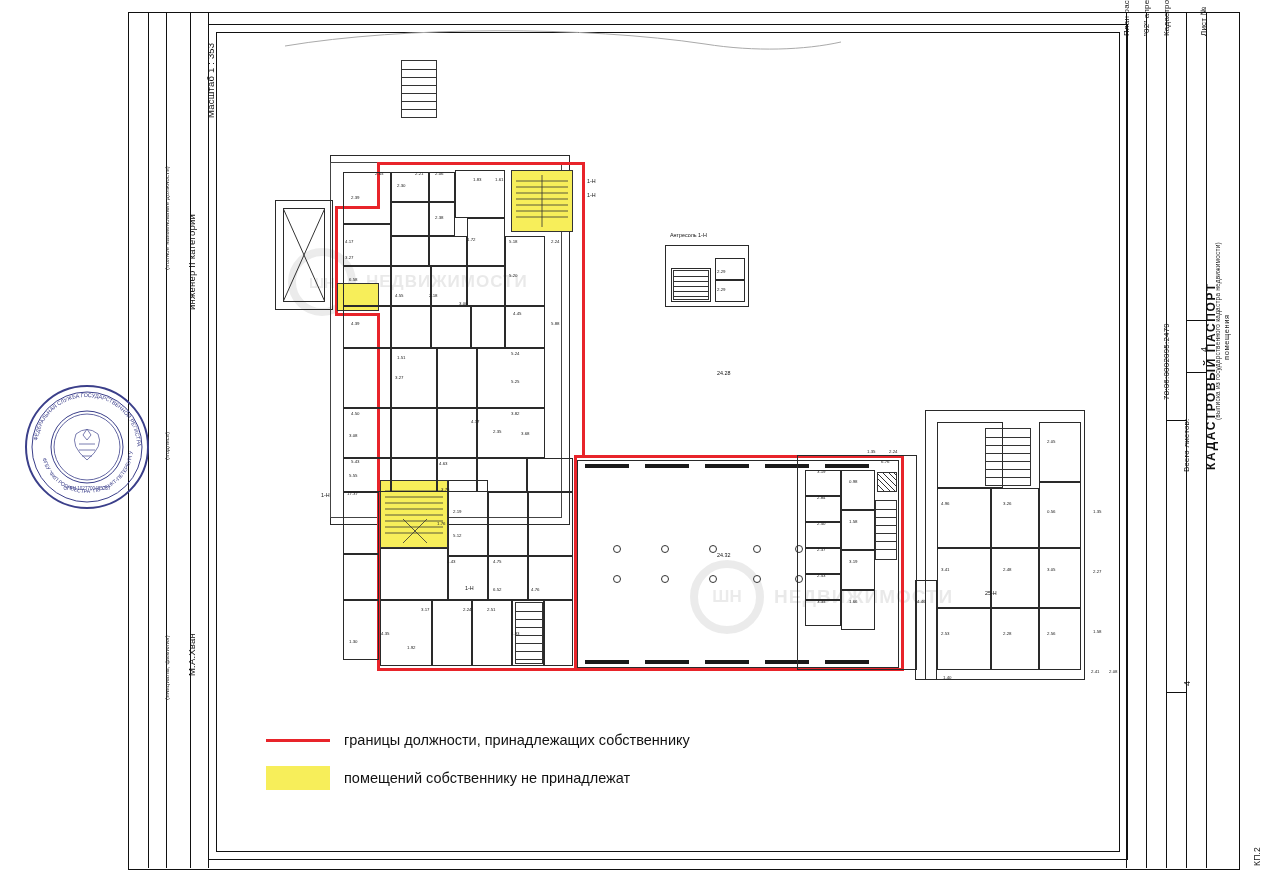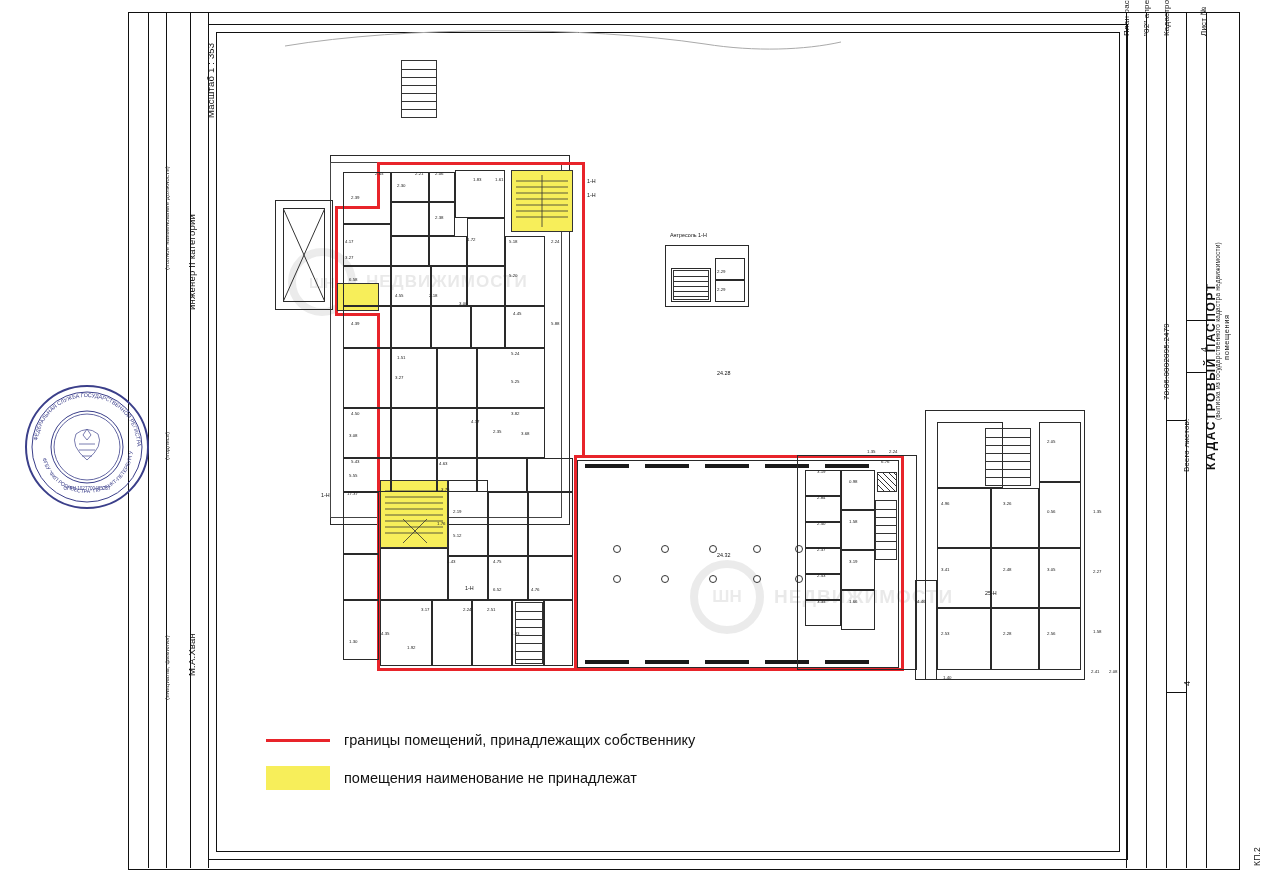--- a/index.html
+++ b/index.html
@@ -468,21 +468,21 @@
     <div class="lbl" style="left:868px;top:590px;">1.58</div>
 
     <svg style="position:absolute;left:60px;top:-16px;" width="560" height="40">
       <path d="M0 22 C120 2, 300 2, 420 20 C470 28, 520 26, 556 18" fill="none" stroke="#aaa" stroke-width="1"></path>
     </svg>
   </div>
 
   <div class="legend">
     <div class="legend-row">
       <div class="legend-swatch-line"></div>
-      <div class="legend-label">границы помещений, принадлежащих собственнику</div>
+      <div class="legend-label">границы должности, принадлежащих собственнику</div>
     </div>
     <div class="legend-row">
       <div class="legend-swatch-box"></div>
-      <div class="legend-label">помещения наименование не принадлежат</div>
+      <div class="legend-label">помещений собственнику не принадлежат</div>
     </div>
   </div>
 
 </div>
 
 </body></html>

